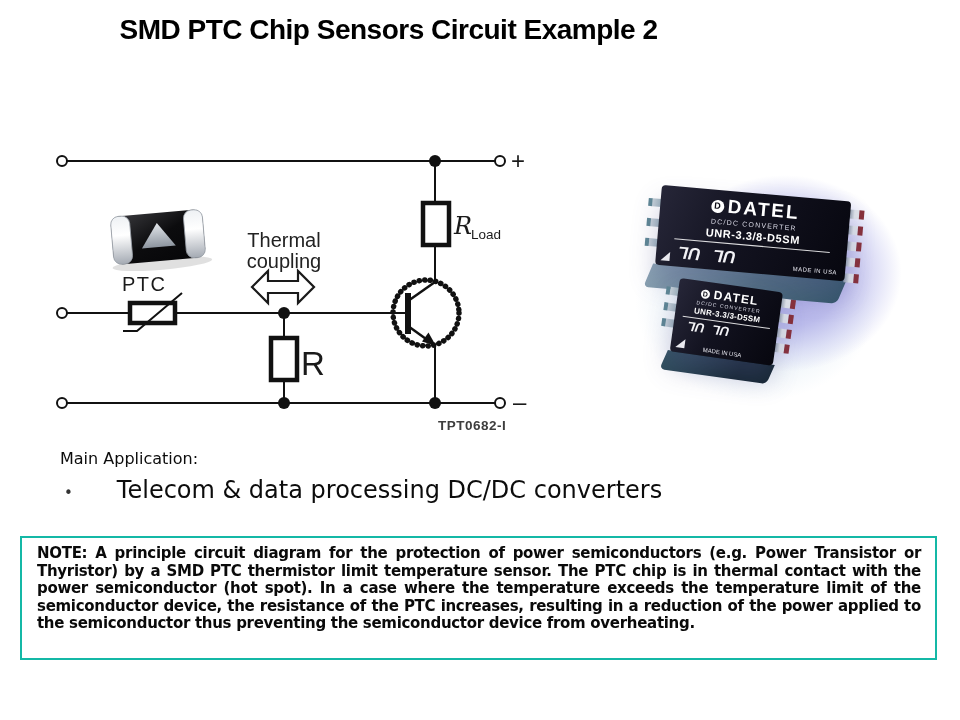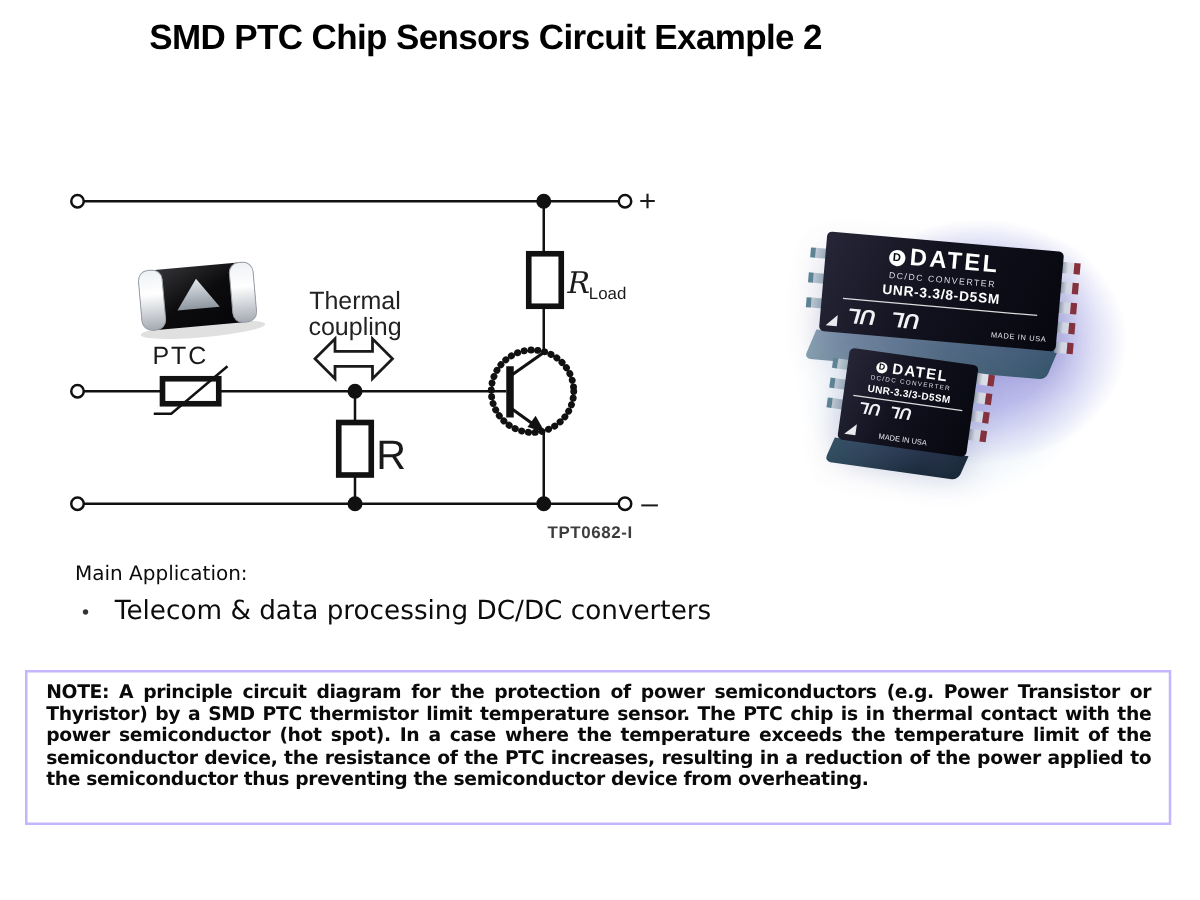--- a/index.html
+++ b/index.html
@@ -78,25 +78,25 @@
     background:linear-gradient(90deg,#8b98a8,#dfe3ea 55%); border-right:5px solid #87303a; }
   .pin-l { width:13px; height:8px; left:-12px;
     background:linear-gradient(90deg,#c6d0d8,#9db2bc); border-left:4px solid #5e8694; }
 
   
   .app-heading { position:absolute; left:60px; top:449px; font-size:16px;
     font-family:"DejaVu Sans",sans-serif; color:#0c0c0c; }
   .app-item { position:absolute; left:64px; top:476px; display:flex; align-items:baseline;
     font-family:"DejaVu Sans",sans-serif; color:#0c0c0c; }
   .app-bullet { font-size:15px; color:#333; margin-right:19px; }
-  .app-text { font-size:21px; }
+  .app-text { font-size:24px;margin-left:25px; }
 
   
   .note-box { position:absolute; left:20px; top:536px; width:917px; height:124px;
-    border:2px solid #c4b5fd; padding:7px 14px 0 15px; background:#fff; }
+    border:2px solid #14b8a6; padding:7px 14px 0 15px; background:#fff; }
   .note-text { font-family:"DejaVu Sans",sans-serif; font-weight:bold; font-size:15px;
     line-height:17.6px; color:#0a0a0a; text-align:justify; letter-spacing:-0.3px; }
 </style>
 </head>
 <body>
 
 <div class="slide">
 
   <div class="title">SMD PTC Chip Sensors Circuit Example 2</div>
 

